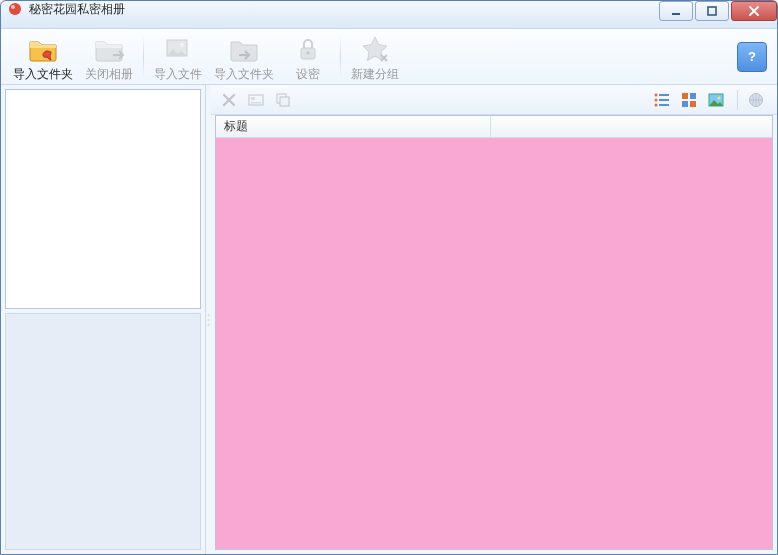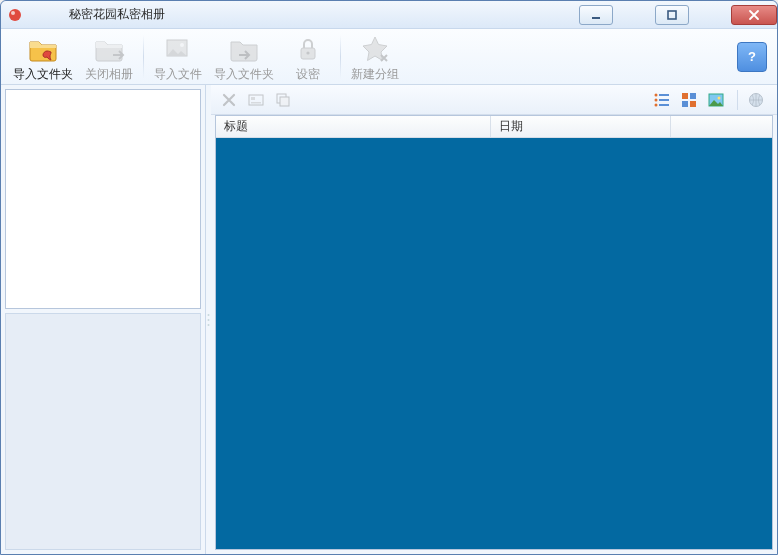--- a/index.html
+++ b/index.html
@@ -7,26 +7,25 @@
   .window {
     width: 778px; height: 555px;
     border: 1px solid #5a7fb0;
     border-radius: 6px 6px 0 0;
     display: flex; flex-direction: column;
     background: linear-gradient(to bottom, #e9f1fb 0, #d6e5f6 28px, #f5faff 28px);
     box-shadow: 0 0 8px rgba(0,0,0,.2);
   }
   
   .titlebar {
-    height: 28px; display: flex; align-items: center;
+    height: 28px; display: flex; align-items: flex-start;
     background: linear-gradient(to bottom, #f2f7fd, #dce9f8);
     border-bottom: 1px solid #c8d8ec;
     border-radius: 6px 6px 0 0;
     padding: 0 0 0 6px;
-    gap: 40px;
   }
   .titlebar .app-icon { width: 16px; height: 16px; margin-right: 6px; }
   .titlebar .title { color: #2a2a2a; font-size: 12px; }
   .titlebar .spacer { flex: 1; }
   .win-btn {
     width: 34px; height: 20px; display: flex; align-items: center; justify-content: center;
     margin-left: 2px; border: 1px solid #8ca8c8; border-radius: 3px;
     background: linear-gradient(to bottom, #f8fbff, #dce9f6);
   }
   .win-btn.close {
@@ -76,21 +75,21 @@
     background: linear-gradient(to bottom, #f8fbff, #eaf1fa);
     border-bottom: 1px solid #d3deec;
   }
   .grid-toolbar .mini {
     width: 24px; height: 22px; margin-right: 3px; border-radius: 3px;
     display:flex; align-items:center; justify-content:center;
   }
   .grid-toolbar .spacer { flex: 1; }
   .grid-toolbar .vsep { width:1px; height:20px; background:#d0dcec; margin: 0 6px; }
   
-  .grid-wrap { flex: 1; margin: 0 4px 4px 4px; background: #0369a1; border: 1px solid #b6c6dc; display:flex; flex-direction:column; min-height:0; }
+  .grid-wrap { flex: 1; margin: 0 4px 4px 4px; background: #f9a8d4; border: 1px solid #b6c6dc; display:flex; flex-direction:column; min-height:0; }
   .grid-header {
     display: flex; height: 22px; background: linear-gradient(to bottom,#fdfefe,#eef2f7);
     border-bottom: 1px solid #d4dce7;
   }
   .grid-header .col {
     display:flex; align-items:center; padding: 0 8px; font-size:12px; color:#333;
     border-right: 1px solid #d8e0ea; height:100%;
   }
   .grid-body { flex: 1; overflow: auto; }
 </style>
@@ -273,23 +272,20 @@
             <path d="M2 8h12M8 2v12M4 3c2 3 2 7 0 10M12 3c-2 3-2 7 0 10" fill="none" stroke="#789" stroke-width=".8"></path>
           </svg>
         </div>
       </div>
 
       <div class="grid-wrap">
         <div class="grid-header">
           <div class="col" style="width:275px">
             <span>标题</span>
           </div>
-          <div class="col" style="width:180px">
-            <span>日期</span>
-          </div>
           <div class="col" style="flex:1;border-right:none"></div>
         </div>
         <div class="grid-body"></div>
       </div>
     </div>
   </div>
 
 </div>
 
 </body></html>

